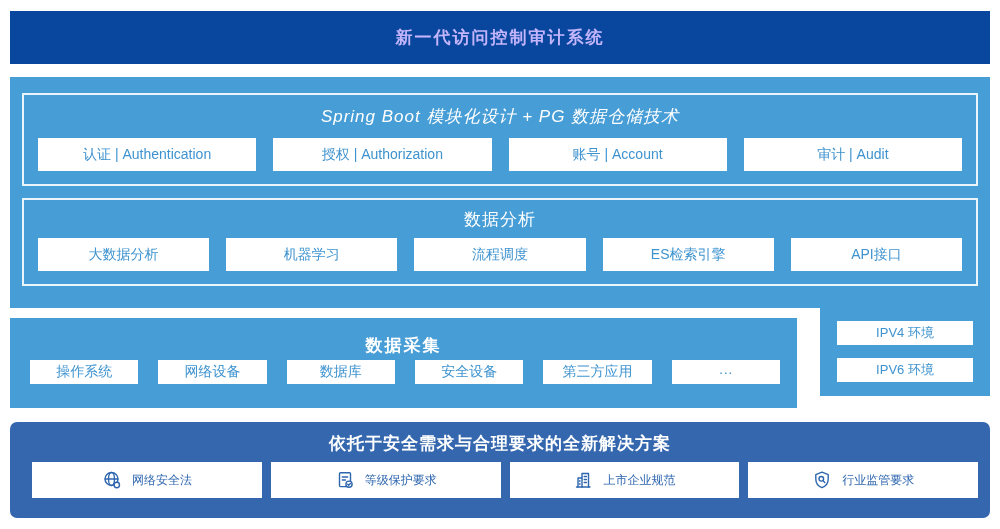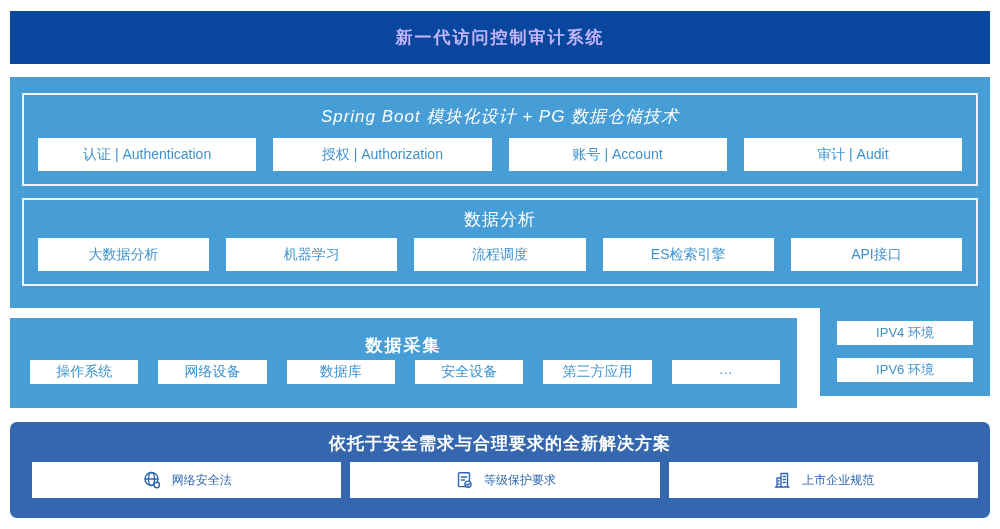--- a/index.html
+++ b/index.html
@@ -129,17 +129,27 @@
             <path d="M9 17 V3.5 h6.5 V17"></path>
             <path d="M5 17 V8 h4"></path>
             <path d="M3.5 17 h13.5"></path>
             <path d="M11.2 6.5 h2.2 M11.2 9.5 h2.2 M11.2 12.5 h2.2"></path>
             <path d="M6.3 11 h0.8 M6.3 14 h0.8"></path>
           </svg>
         </span>
         <span>上市企业规范</span>
       </div>
 
+      <div class="sol-cell">
+        <span class="icn">
+          <svg width="20" height="20" viewBox="0 0 20 20" fill="none" stroke="#2e66ae" stroke-width="1.4" stroke-linecap="round" stroke-linejoin="round">
+            <path d="M10 2.2 L16.2 4.6 V9 c0 4.3 -2.5 7.2 -6.2 8.6 C6.3 16.2 3.8 13.3 3.8 9 V4.6 Z"></path>
+            <circle cx="9.3" cy="8.8" r="2.3"></circle>
+            <path d="M10.9 10.5 L12.8 12.4"></path>
+          </svg>
+        </span>
+        <span>行业监管要求</span>
+      </div>
 
     </div>
   </div>
 
 </div>
 
 </body></html>

